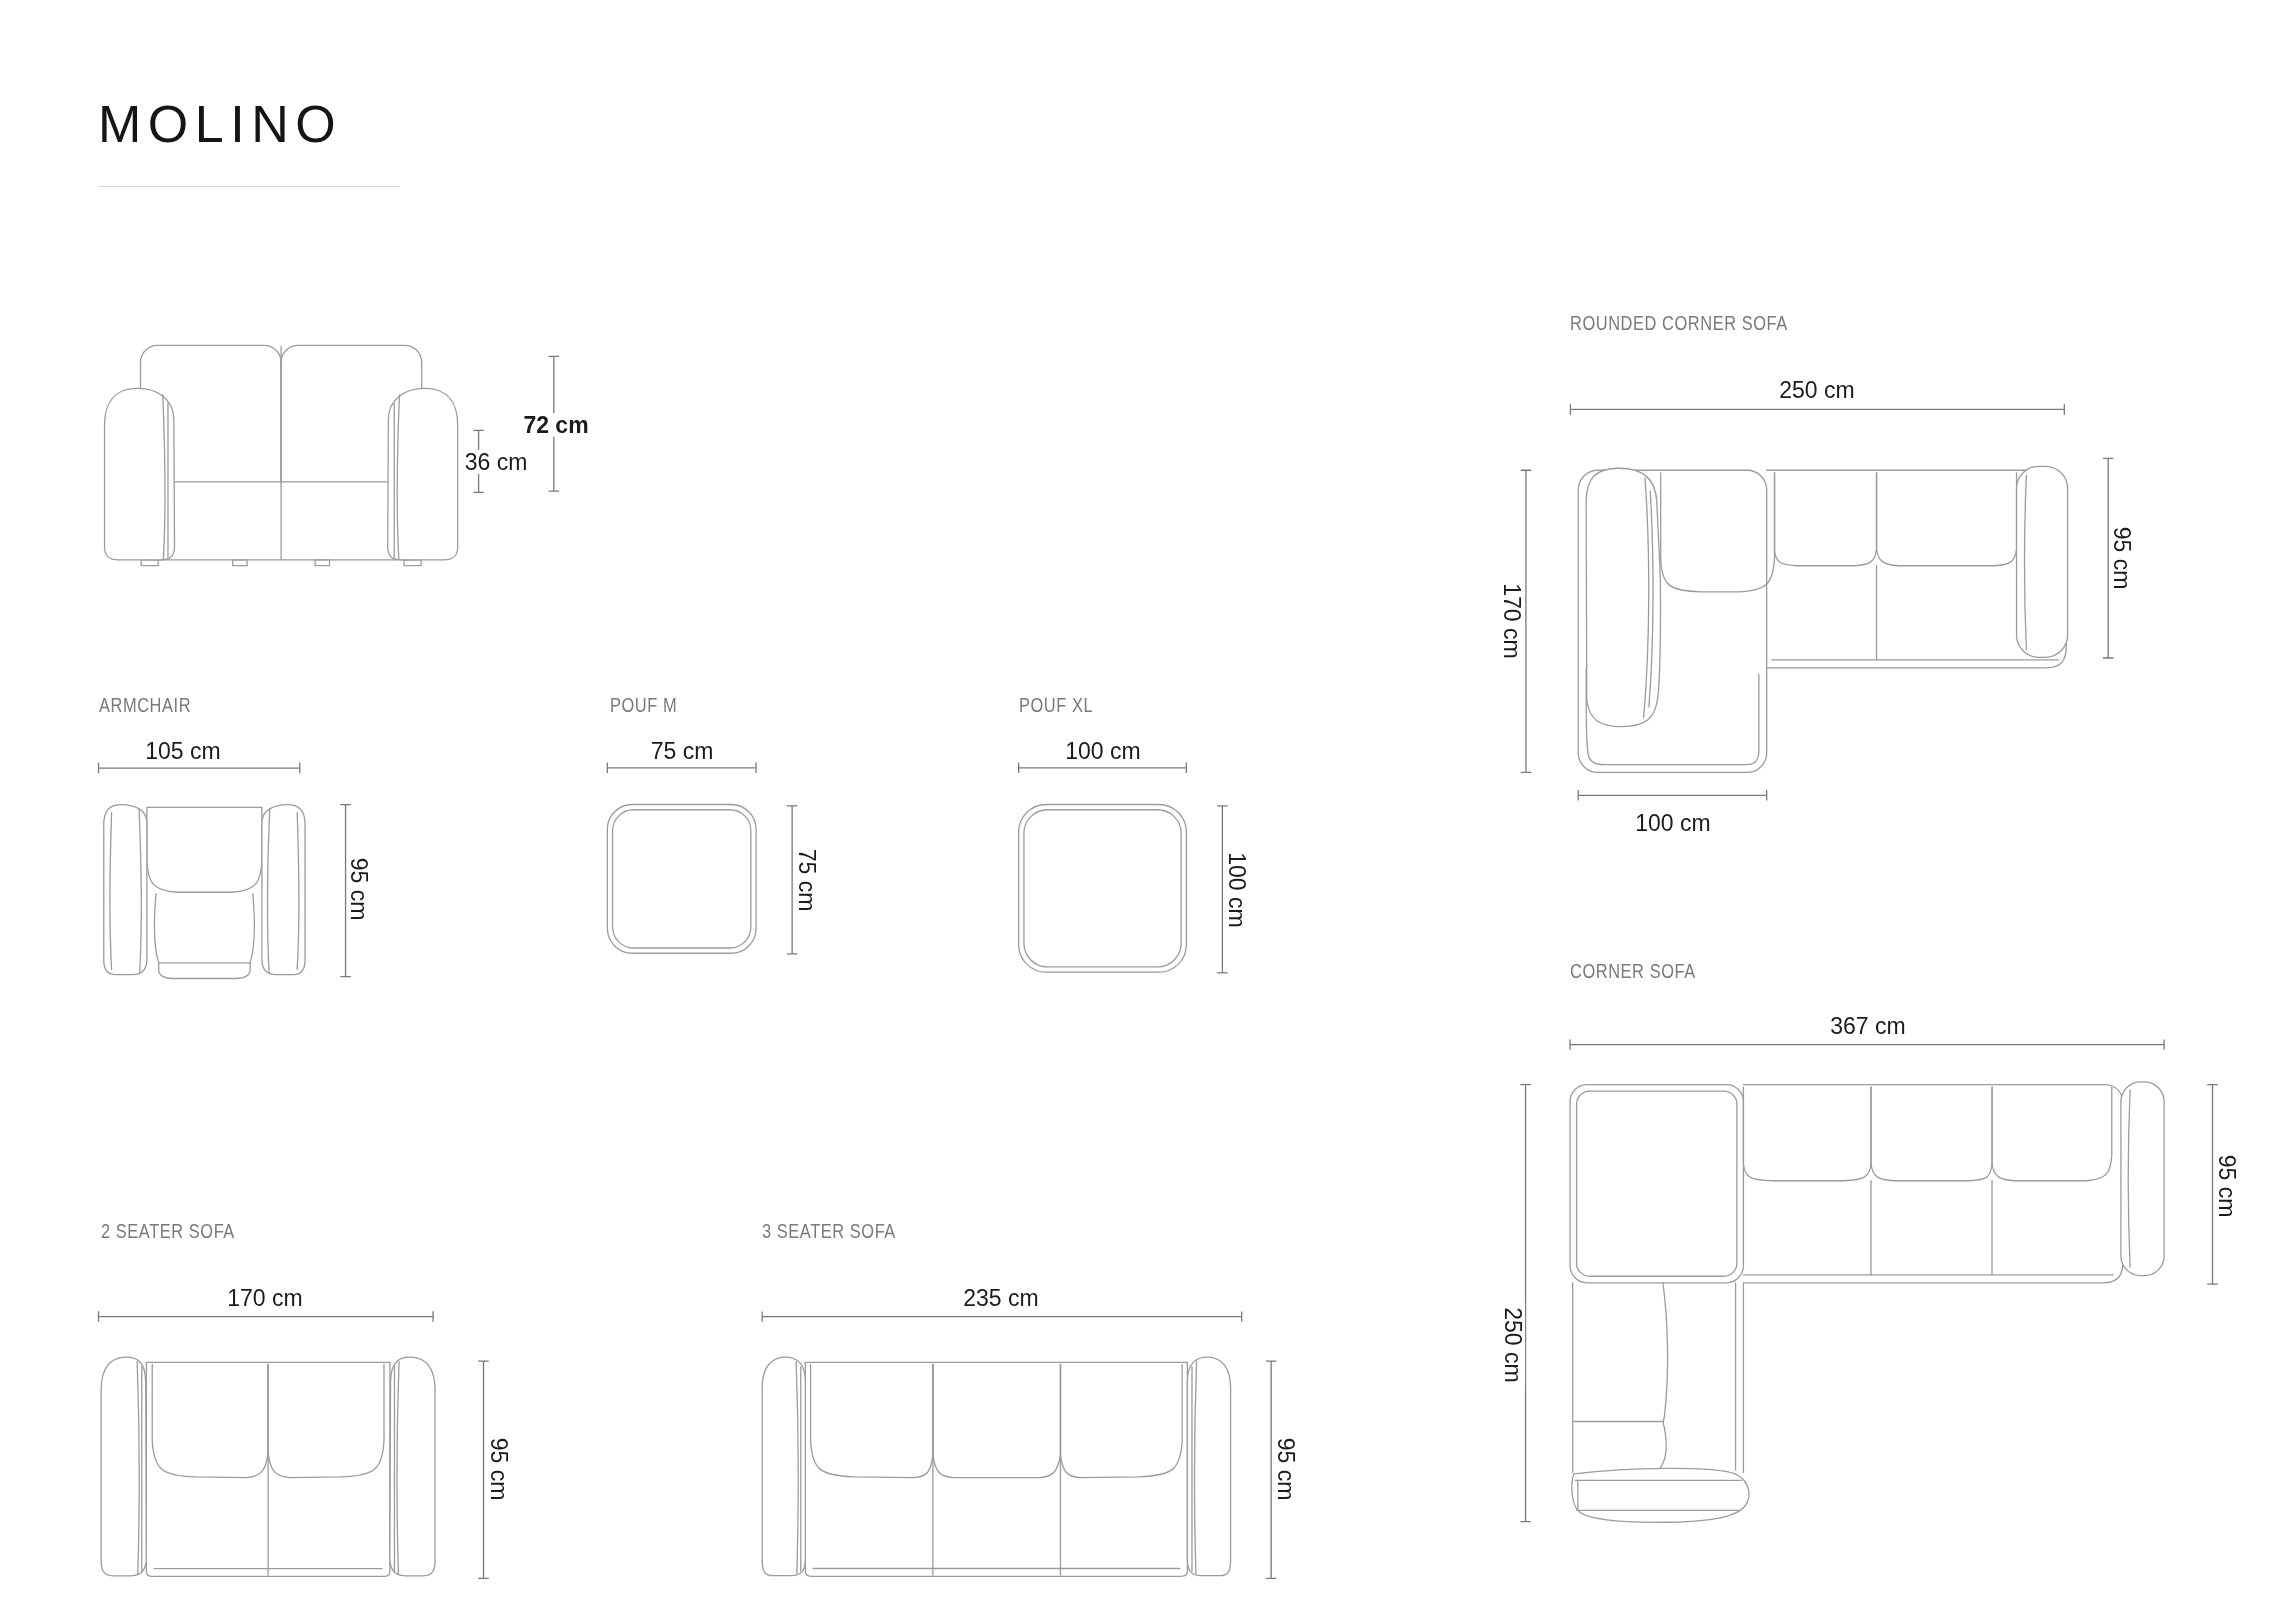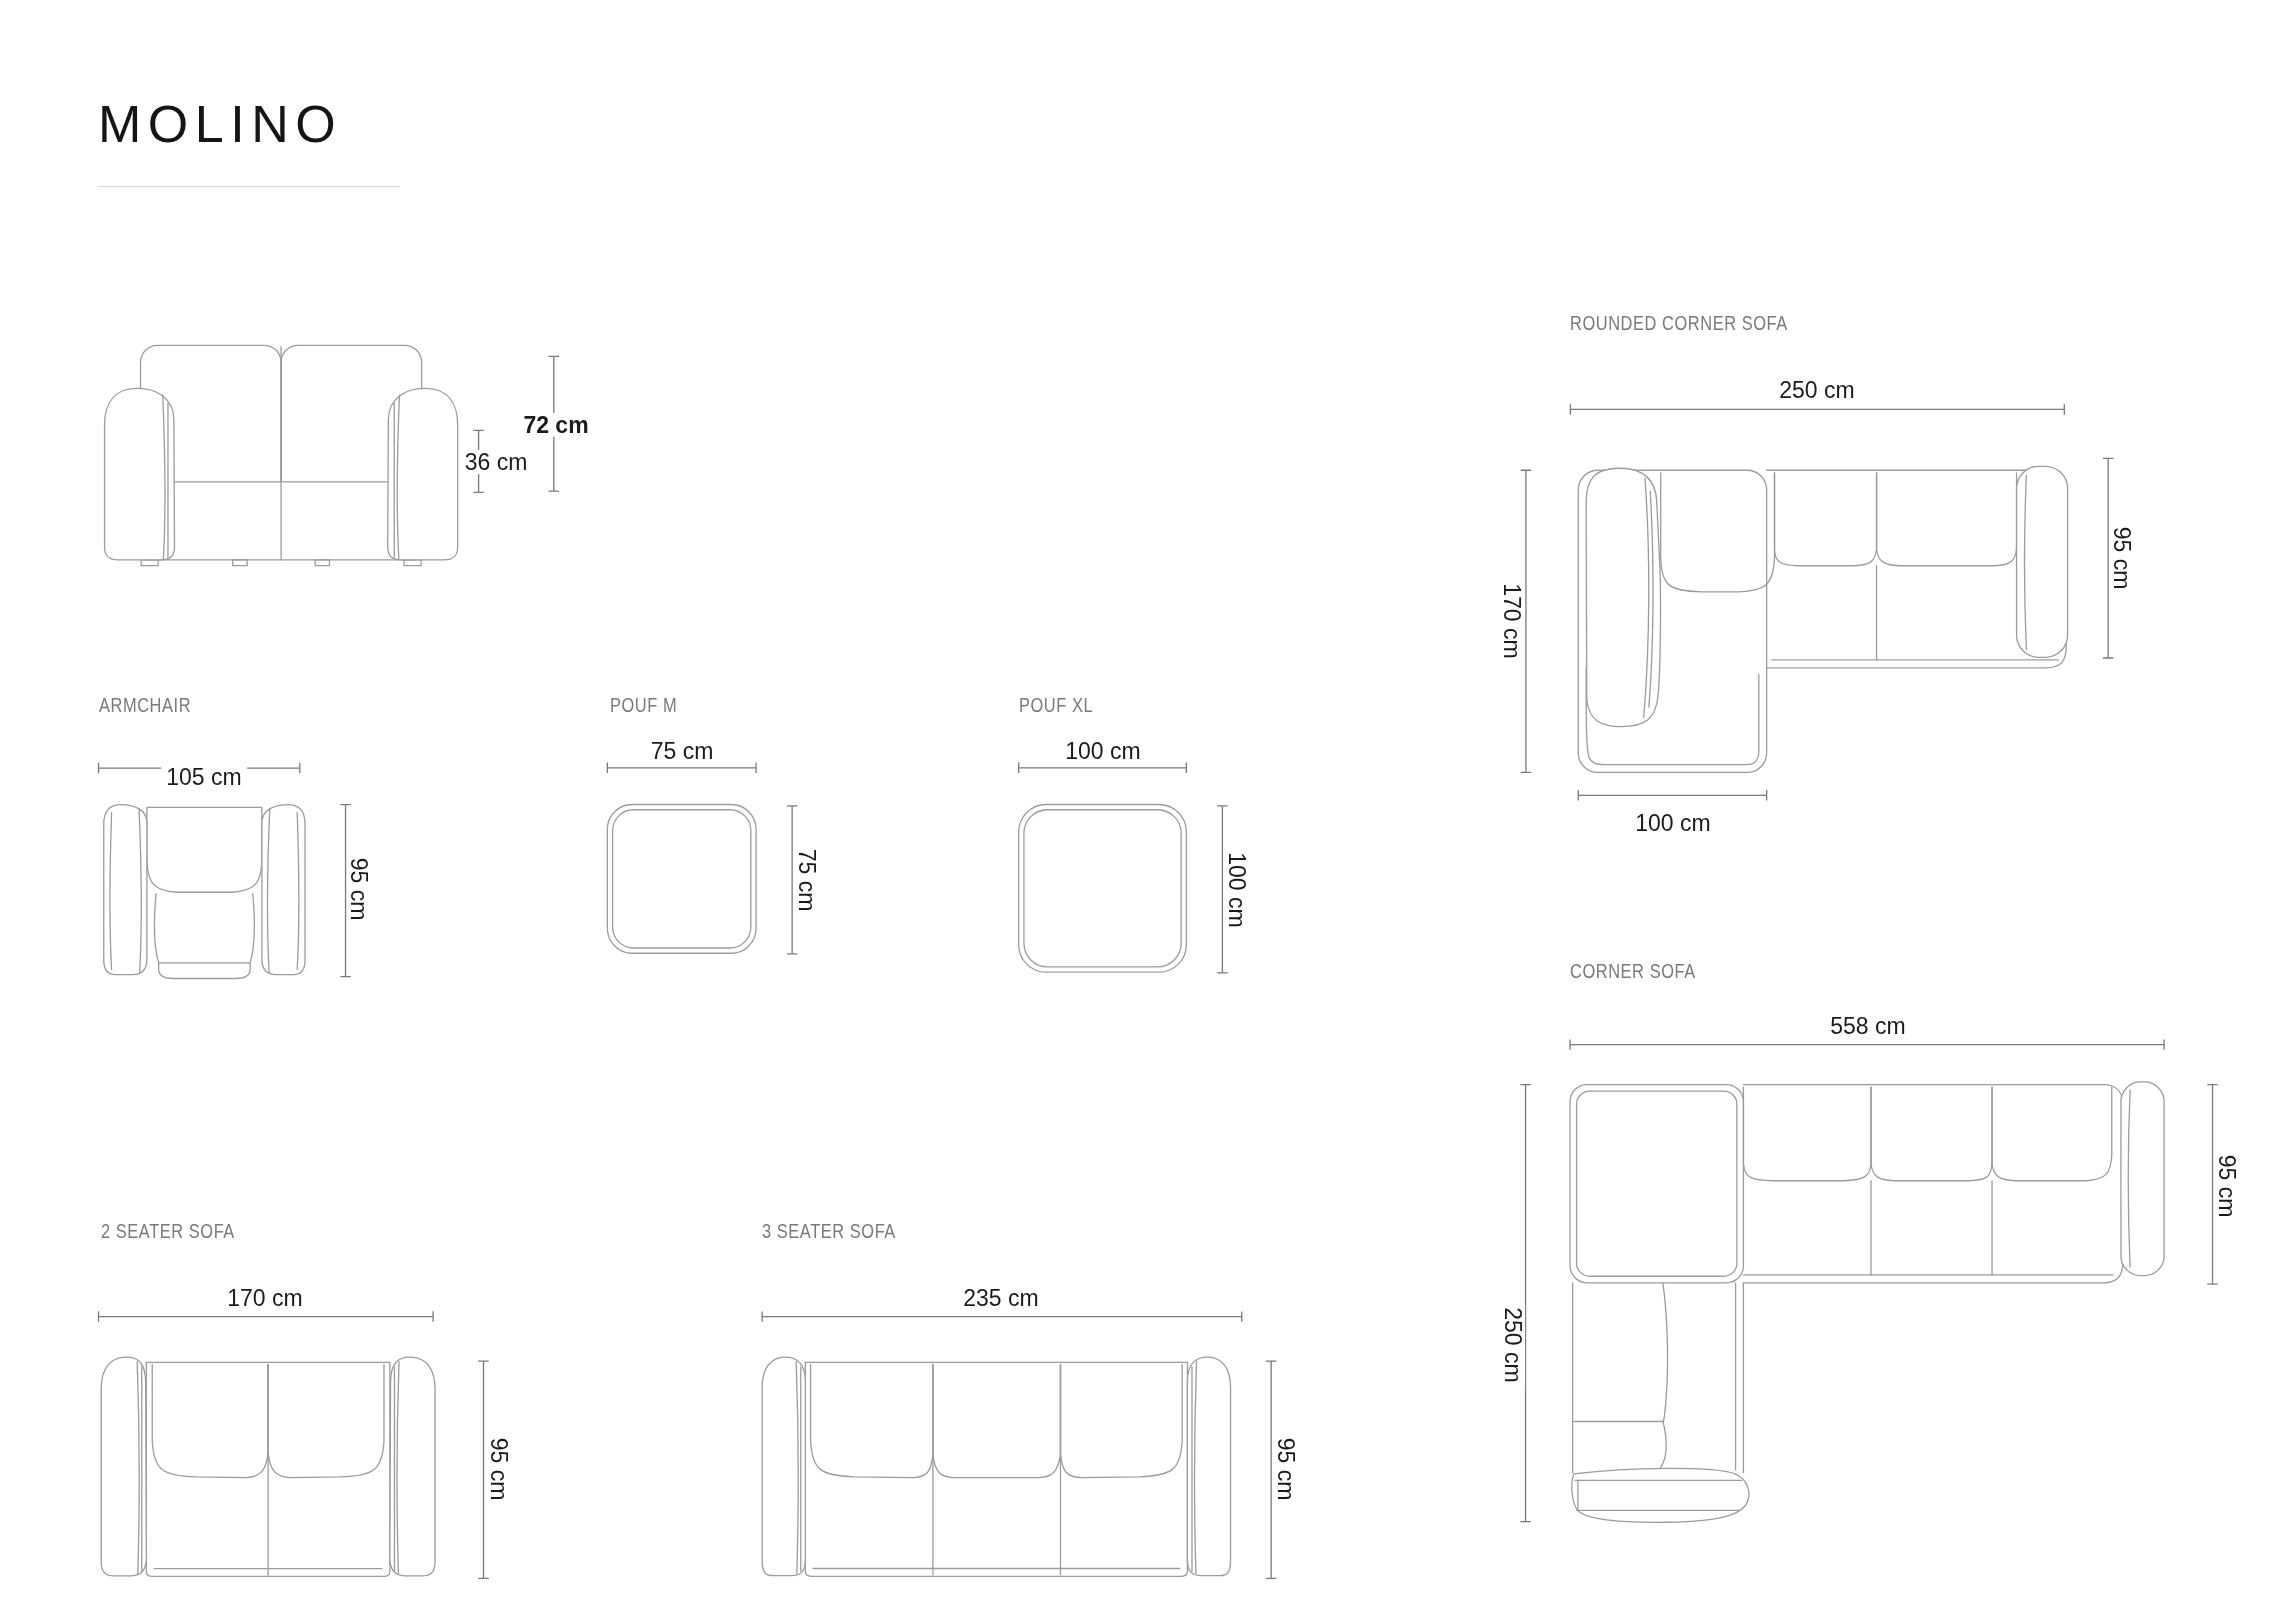--- a/index.html
+++ b/index.html
@@ -131,21 +131,21 @@
       <path d="M 30,112 C 27,200 27,300 30,352"></path>
       <path class="wfill" d="M 326,130 C 326,106 314,100 300,100 C 282,100 260,106 260,128 L 260,336 C 260,352 268,360 282,360 L 308,360 C 320,360 326,352 326,338 Z"></path>
       <path d="M 272,106 C 268,200 268,300 271,357"></path>
       <path d="M 314,112 C 317,200 317,300 314,352"></path>
     </g>
     <g class="dimline">
       <path d="M 10,36 V 52 M 10,44 H 318 M 318,36 V 52"></path>
       <path d="M 380,100 H 396 M 388,100 V 363 M 380,363 H 396"></path>
     </g>
   </svg>
-  <span class="dim-text" style="left:204px;top:751px;margin-top:26px;">105 cm</span>
+  <span class="dim-text" style="left:183px;top:751px;">105 cm</span>
   <span class="dim-text rot" style="left:359px;top:889px;">95 cm</span>
 
   <span class="product-label" style="left:610px;top:695px;">POUF M</span>
   <svg class="diagram" style="left:589px;top:739px;" width="249" height="249" viewBox="0 0 380 380">
     <g class="art">
       <rect x="28" y="100" width="227" height="227" rx="38"></rect>
       <rect x="36" y="108" width="211" height="211" rx="32"></rect>
     </g>
     <g class="dimline">
       <path d="M 28,36 V 52 M 28,44 H 255 M 255,36 V 52"></path>
@@ -191,21 +191,21 @@
       <path d="M 118,722 H 372"></path>
       <path d="M 120,768 H 368"></path>
       <path d="M 122,722 V 768"></path>
     </g>
     <g class="dimline">
       <path d="M 110,48 V 64 M 110,56 H 1018 M 1018,48 V 64"></path>
       <path d="M 1084,117 H 1100 M 1092,117 V 422 M 1084,422 H 1100"></path>
       <path d="M 34,117 H 50 M 42,117 V 785 M 34,785 H 50"></path>
     </g>
   </svg>
-  <span class="dim-text" style="left:1868px;top:1026px;">558 cm</span>
+  <span class="dim-text" style="left:1868px;top:1026px;">367 cm</span>
   <span class="dim-text rot" style="left:2227px;top:1186px;">95 cm</span>
   <span class="dim-text rot" style="left:1513px;top:1345px;">250 cm</span>
 
   <span class="product-label" style="left:101px;top:1221px;">2 SEATER SOFA</span>
   <svg class="diagram" style="left:92px;top:1283px;" width="419" height="308" viewBox="0 0 640 470">
     <g class="art">
       <path d="M 83,121 H 455"></path>
       <path d="M 83,121 L 83,440 C 83,446 86,448 92,448 L 446,448 C 452,448 455,446 455,440 L 455,121"></path>
       <path d="M 95,436 H 443"></path>
       <path d="M 92,124 V 240 C 94,286 108,294 158,296 L 236,297 C 258,296 266,286 269,258 V 124"></path>

